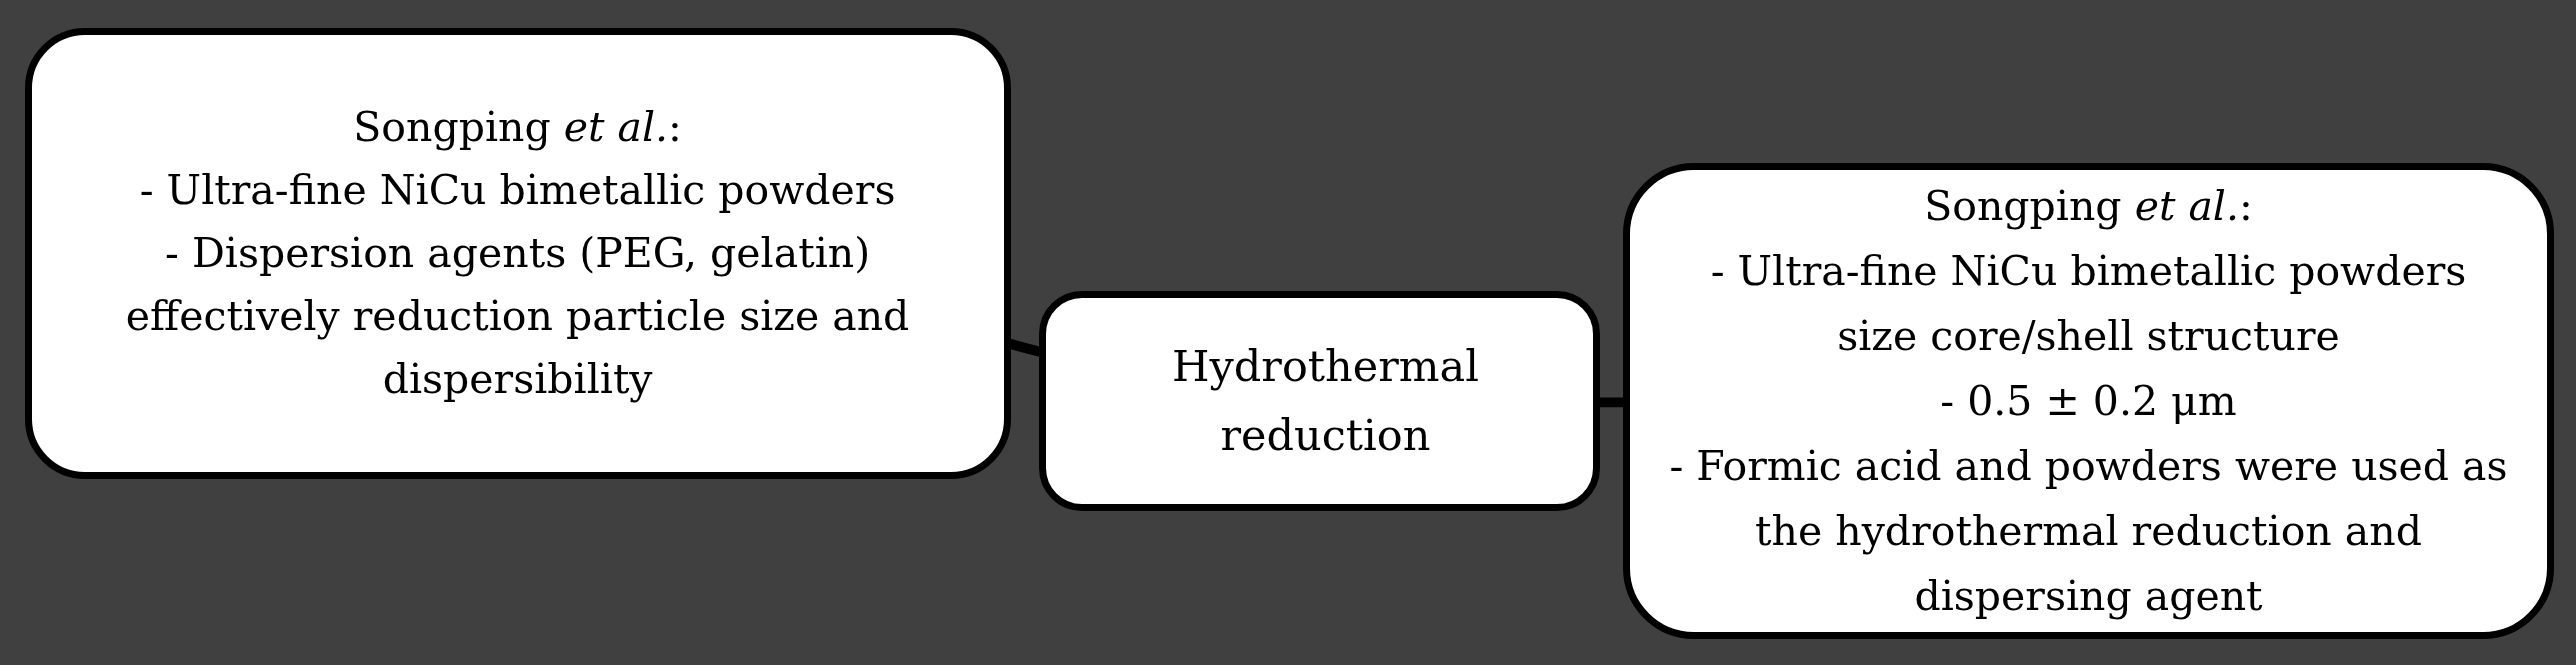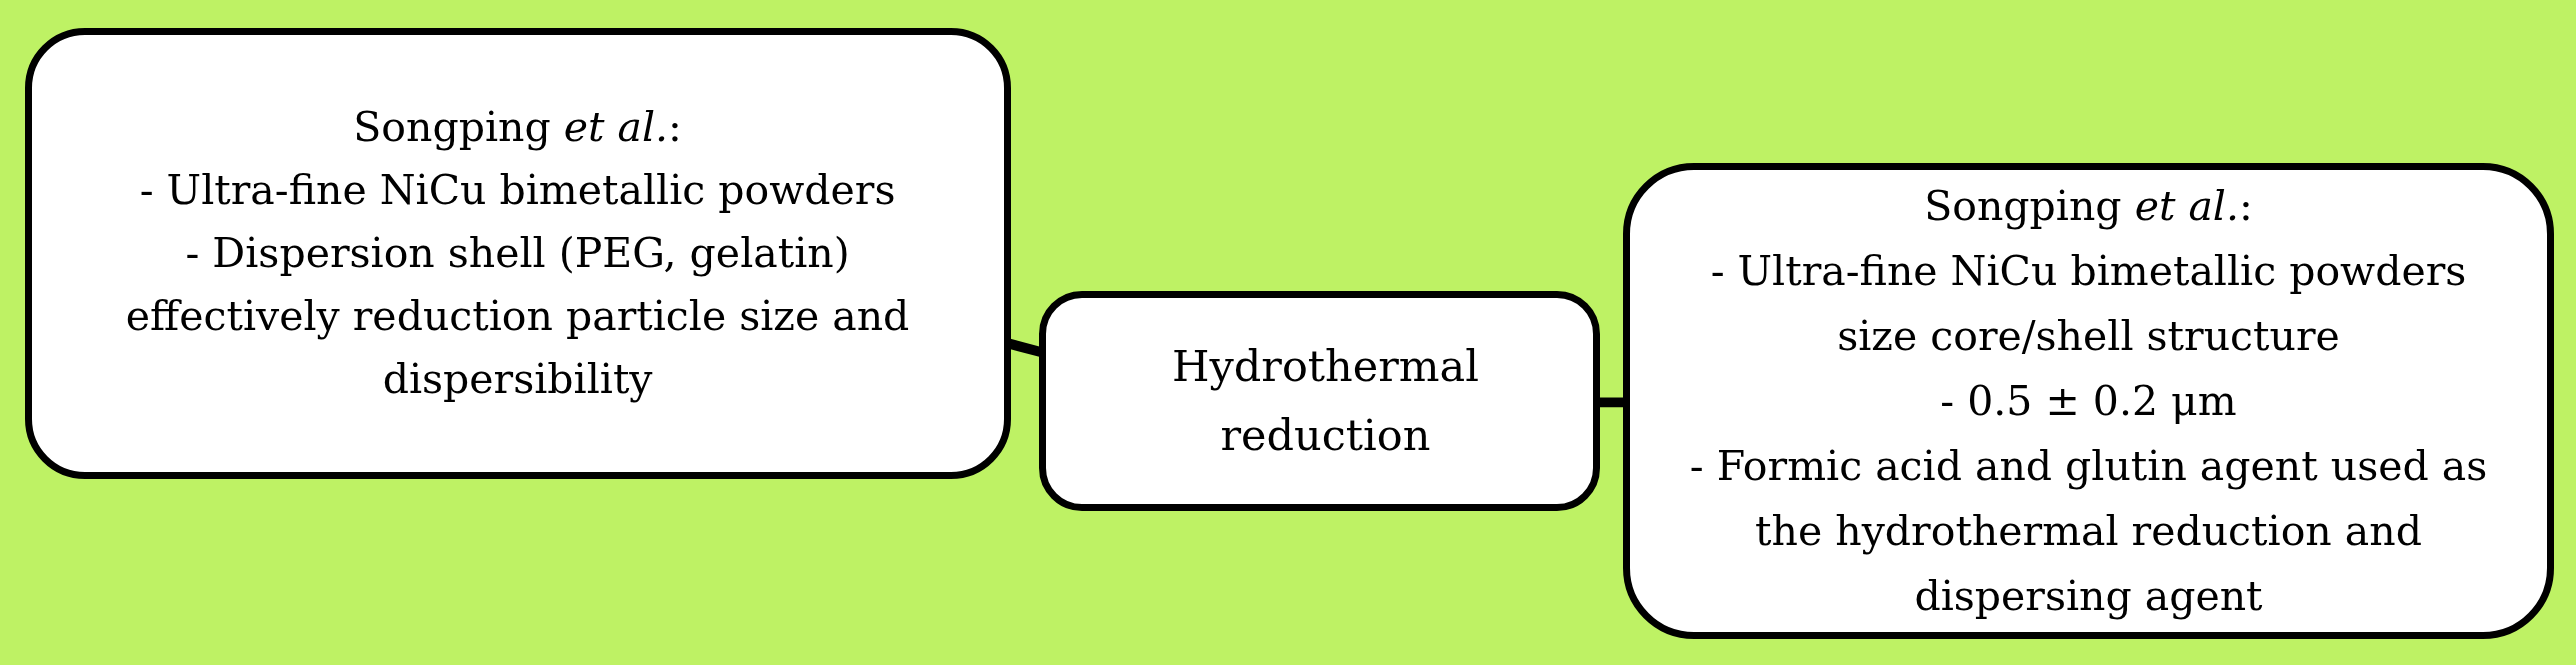--- a/index.html
+++ b/index.html
@@ -4,21 +4,21 @@
 <style>
   html, body {
     margin: 0;
     padding: 0;
     background: #ffffff;
   }
   .canvas {
     position: relative;
     width: 2576px;
     height: 665px;
-    background: #bef264;
+    background: #404040;
     font-family: "DejaVu Serif", "Liberation Serif", serif;
     color: #000000;
     overflow: hidden;
   }
   .edges-svg {
     position: absolute;
     left: 0; top: 0;
     width: 2576px;
     height: 665px;
     pointer-events: none;
@@ -71,34 +71,34 @@
 <div class="canvas">
 
   <svg class="edges-svg" viewBox="0 0 3353 866" xmlns="http://www.w3.org/2000/svg">
     <line x1="1300" y1="444" x2="1368" y2="462" stroke="#000000" stroke-width="13"></line>
     <line x1="2070" y1="524" x2="2124" y2="524" stroke="#000000" stroke-width="13"></line>
   </svg>
 
   <div class="node node-left">
     <p class="heading"><span>Songping </span><em>et al.</em><span>:</span></p>
     <p>- Ultra-fine NiCu bimetallic powders</p>
-    <p>- Dispersion shell (PEG, gelatin)</p>
+    <p>- Dispersion agents (PEG, gelatin)</p>
     <p>effectively reduction particle size and</p>
     <p>dispersibility</p>
   </div>
 
   <div class="node node-center">
     <p>Hydrothermal</p>
     <p>reduction</p>
   </div>
 
   <div class="node node-right">
     <p class="heading"><span>Songping </span><em>et al.</em><span>:</span></p>
     <p>- Ultra-fine NiCu bimetallic powders</p>
     <p>size core/shell structure</p>
     <p>- 0.5 ± 0.2 μm</p>
-    <p>- Formic acid and glutin agent used as</p>
+    <p>- Formic acid and powders were used as</p>
     <p>the hydrothermal reduction and</p>
     <p>dispersing agent</p>
   </div>
 
 </div>
 
 
 </body></html>

